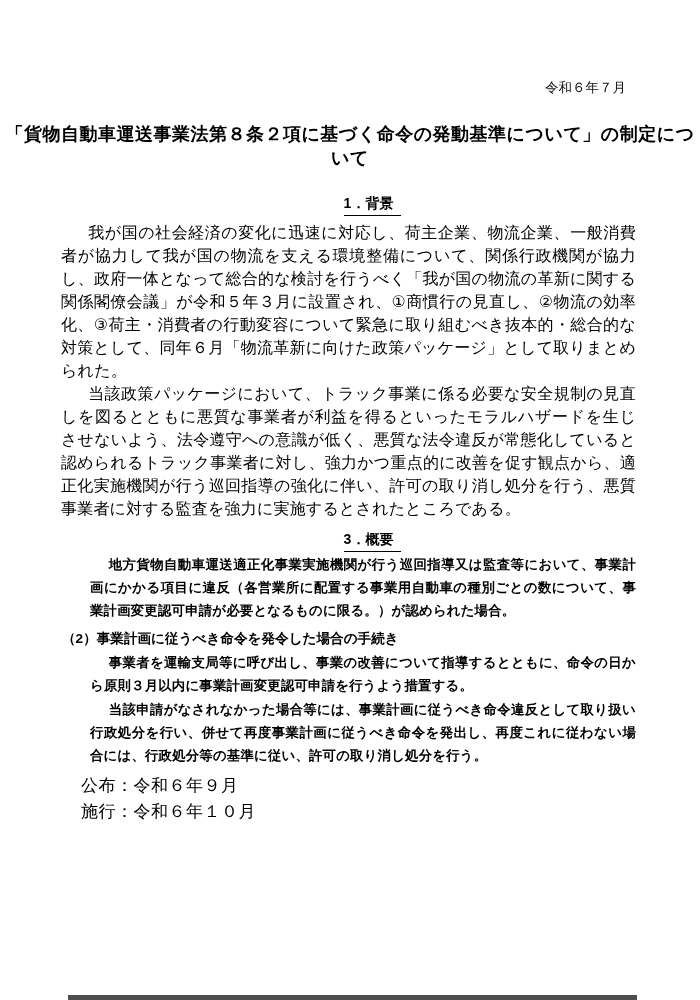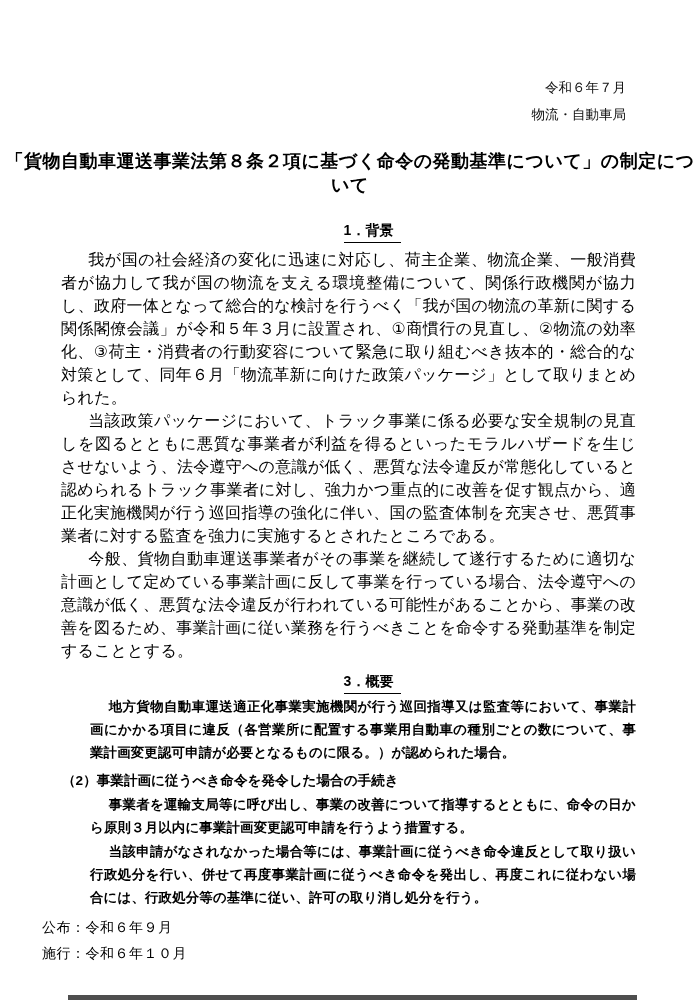--- a/index.html
+++ b/index.html
@@ -62,54 +62,52 @@
   .sub-body {
     margin: 1px 60px 0 86px;
     font-size: 13.4px;
     line-height: 23px;
     text-align: justify;
     text-indent: 1.4em;
     letter-spacing: 0.2px;
     font-weight: bold;
   }
   .schedule-line {
-    margin-left: 38px;
-    font-size: 14px;
+    margin-left: 77px;
+    font-size: 17px;
     line-height: 25.5px;
     letter-spacing: 0.5px;
   }
   .schedule-block { margin-top: 6px; }
   .page-edge {
     position: absolute;
     left: 64px;
     right: 59px;
     bottom: 0;
     height: 5px;
     background: #4e4e4e;
   }
 </style>
 </head>
 <body>
 
 <div class="page">
 
   <div class="doc-header">
     <div>令和６年７月</div>
-    <div>物流・自動車局</div>
   </div>
 
   <div class="doc-title">「貨物自動車運送事業法第８条２項に基づく命令の発動基準について」の制定について</div>
 
   <div class="section">
     <div class="sec-heading sec1-heading">
       <span class="hd">1．背景</span>
     </div>
     <p class="body-para sec1-body">我が国の社会経済の変化に迅速に対応し、荷主企業、物流企業、一般消費者が協力して我が国の物流を支える環境整備について、関係行政機関が協力し、政府一体となって総合的な検討を行うべく「我が国の物流の革新に関する関係閣僚会議」が令和５年３月に設置され、①商慣行の見直し、②物流の効率化、③荷主・消費者の行動変容について緊急に取り組むべき抜本的・総合的な対策として、同年６月「物流革新に向けた政策パッケージ」として取りまとめられた。</p>
-    <p class="body-para">当該政策パッケージにおいて、トラック事業に係る必要な安全規制の見直しを図るとともに悪質な事業者が利益を得るといったモラルハザードを生じさせないよう、法令遵守への意識が低く、悪質な法令違反が常態化していると認められるトラック事業者に対し、強力かつ重点的に改善を促す観点から、適正化実施機関が行う巡回指導の強化に伴い、国の監査体制を充実させ、悪質事業者に対する監査を強力に実施するとされたところである。</p>
-    <p class="body-para">今般、貨物自動車運送事業者がその事業を継続して遂行するために適切な計画として定めている事業計画に反して事業を行っている場合、法令遵守への意識が低く、悪質な法令違反が行われている可能性があることから、事業の改善を図るため、事業計画に従い業務を行うべきことを命令する発動基準を制定することとする。</p>
+    <p class="body-para">当該政策パッケージにおいて、トラック事業に係る必要な安全規制の見直しを図るとともに悪質な事業者が利益を得るといったモラルハザードを生じさせないよう、法令遵守への意識が低く、悪質な法令違反が常態化していると認められるトラック事業者に対し、強力かつ重点的に改善を促す観点から、適正化実施機関が行う巡回指導の強化に伴い、許可の取り消し処分を行う、悪質事業者に対する監査を強力に実施するとされたところである。</p>
   </div>
 
   <div class="section">
     <div class="sec-heading sec2-heading">
       <span class="hd">3．概要</span>
     </div>
     <p class="sub-body">地方貨物自動車運送適正化事業実施機関が行う巡回指導又は監査等において、事業計画にかかる項目に違反（各営業所に配置する事業用自動車の種別ごとの数について、事業計画変更認可申請が必要となるものに限る。）が認められた場合。</p>
     <div class="sub-heading">（2）事業計画に従うべき命令を発令した場合の手続き</div>
     <p class="sub-body">事業者を運輸支局等に呼び出し、事業の改善について指導するとともに、命令の日から原則３月以内に事業計画変更認可申請を行うよう措置する。</p>
     <p class="sub-body">当該申請がなされなかった場合等には、事業計画に従うべき命令違反として取り扱い行政処分を行い、併せて再度事業計画に従うべき命令を発出し、再度これに従わない場合には、行政処分等の基準に従い、許可の取り消し処分を行う。</p>

